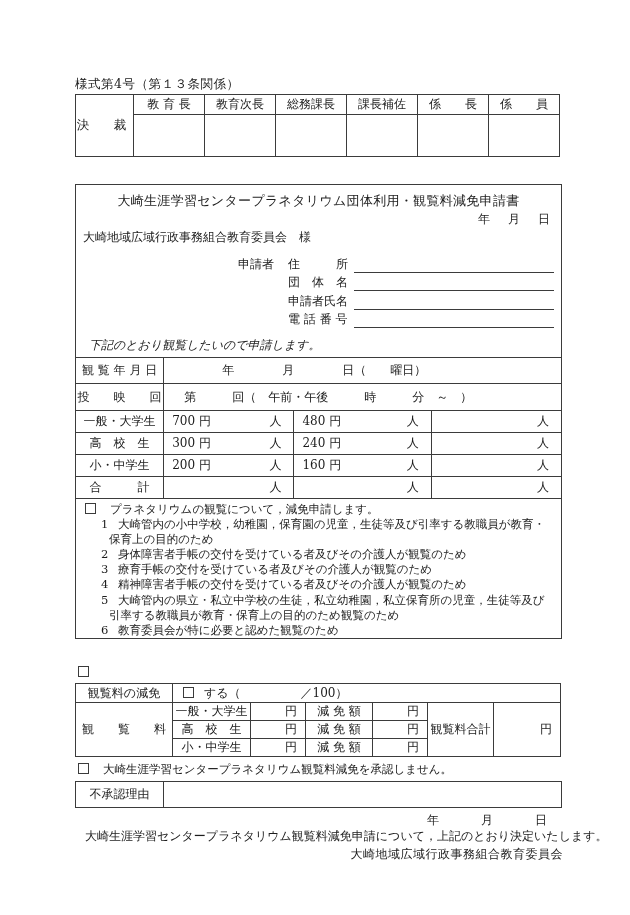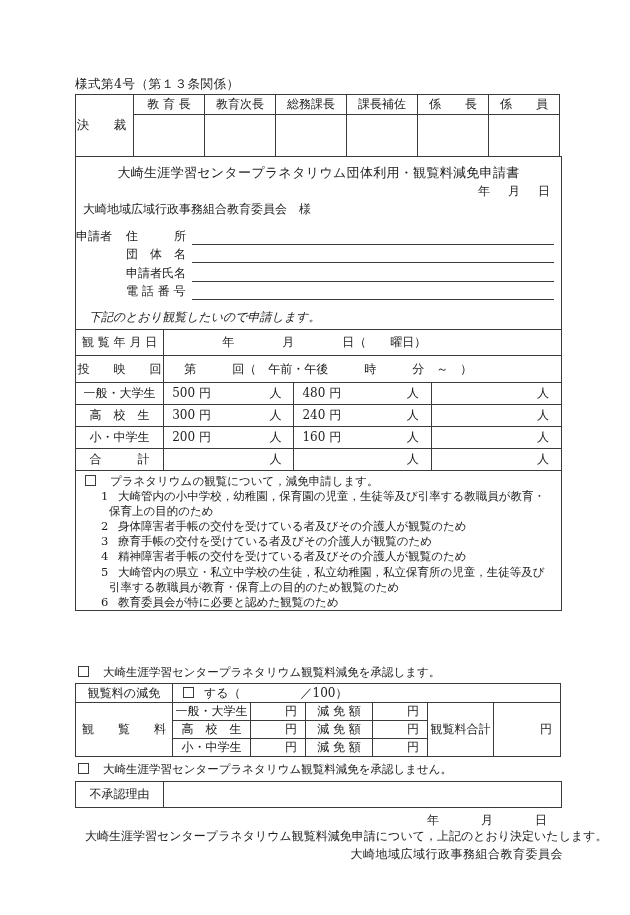--- a/index.html
+++ b/index.html
@@ -15,28 +15,28 @@
 
   .form-no { position:absolute; top:76px; left:75px; font-size:12.5px; letter-spacing:.5px; }
 
   
   .approval-table { position:absolute; top:94px; left:75px; width:485px; }
   .approval-table .kessai { text-align:center; letter-spacing:6px; font-size:12.5px; }
   .approval-table th { height:20px; text-align:center; }
   .approval-table td.sign { height:42px; }
 
   
-  .main-table { position:absolute; top:156px; left:75px; width:487px; }
+  .main-table { position:absolute; top:184px; left:75px; width:487px; }
   .head-cell { height:173px; vertical-align:top; padding:0; }
   .doc-title { text-align:center; padding-top:7px; font-size:13px; letter-spacing:.3px; }
   .date-top { text-align:right; padding-right:8px; margin-top:1px; letter-spacing:3px; font-size:12px; }
   .addressee { padding-left:7px; margin-top:1px; font-size:12px; }
   .applicant { margin-top:8px; }
   .app-row { display:flex; align-items:flex-end; height:18.5px; padding-right:7px; }
-  .app-prefix { width:50px; }
+  .app-prefix { width:50px; margin-left:162px; }
   .app-label { width:66px; }
   .app-line { flex:1; border-bottom:1px solid #3b3b3b; height:15px; }
   .statement { padding-left:13px; margin-top:9px;font-style:italic; }
 
   .lbl { text-align:center; padding:0; }
   .row-h26 td { height:26px; }
   .row-h27 td { height:27px; }
   .row-h16 th, .row-h16 td { height:16px; text-align:center; }
   .row-h22 td { height:22px; }
   .val { padding-left:20px; }
@@ -155,21 +155,21 @@
       <td class="val val-date" colspan="3">年　　　　月　　　　日（　　曜日）</td>
     </tr>
     <tr class="row-h27">
       <td class="lbl">投　　映　　回</td>
       <td class="val" colspan="3">第　　　回（　午前・午後　　　時　　　分　～　）</td>
     </tr>
     <tr class="row-h22">
       <td class="lbl">一般・大学生</td>
       <td class="price-cell">
             <div class="price-flex">
-              <span>500 円</span>
+              <span>700 円</span>
               <span>人</span>
             </div>
           </td>
       <td class="price-cell">
             <div class="price-flex">
               <span>480 円</span>
               <span>人</span>
             </div>
           </td>
       <td class="unit-only">人</td>
@@ -222,21 +222,21 @@
         <div class="reason"><span class="no">3</span><span>療育手帳の交付を受けている者及びその介護人が観覧のため</span></div>
         <div class="reason"><span class="no">4</span><span>精神障害者手帳の交付を受けている者及びその介護人が観覧のため</span></div>
         <div class="reason"><span class="no">5</span><span>大崎管内の県立・私立中学校の生徒，私立幼稚園，私立保育所の児童，生徒等及び引率する教職員が教育・保育上の目的のため観覧のため</span></div>
         <div class="reason"><span class="no">6</span><span>教育委員会が特に必要と認めた観覧のため</span></div>
       </td>
     </tr>
   </tbody>
     </table>
 
   <div class="flag-line approve-line">
-    <span class="cb"></span><span>大崎生涯学習センタープラネタリウム観覧料減免を承認します。</span>
+    <span class="cb"></span>
   </div>
 
   <table class="reduction-table">
     <colgroup>
         <col style="width:97px">
         <col style="width:78px">
         <col style="width:55px">
         <col style="width:67px">
         <col style="width:55px">
         <col style="width:66px">

